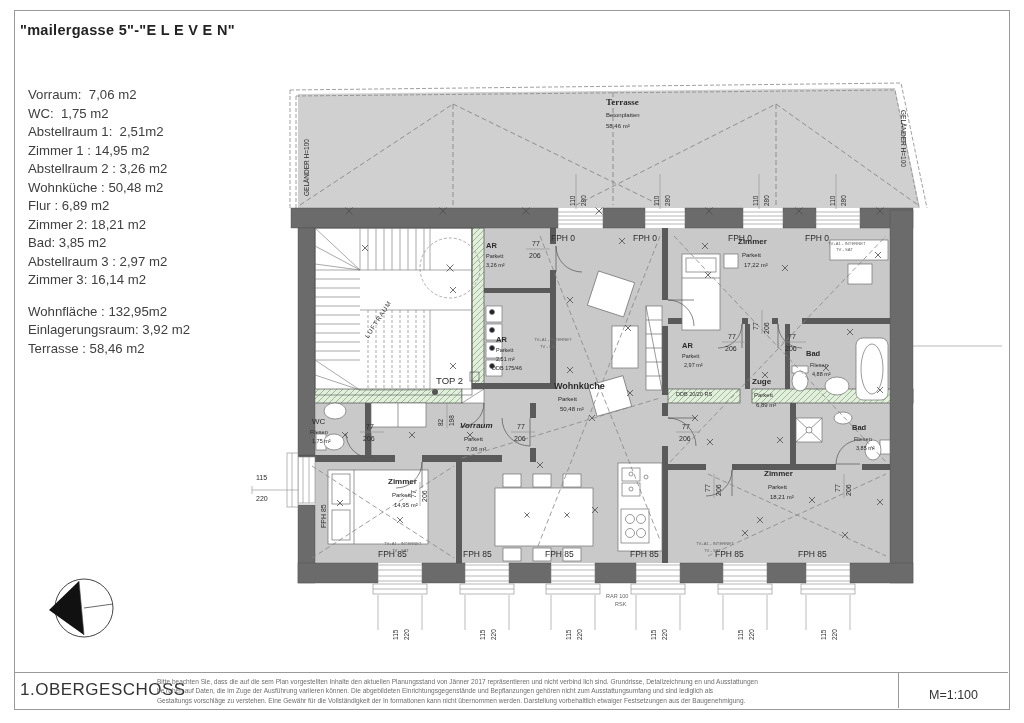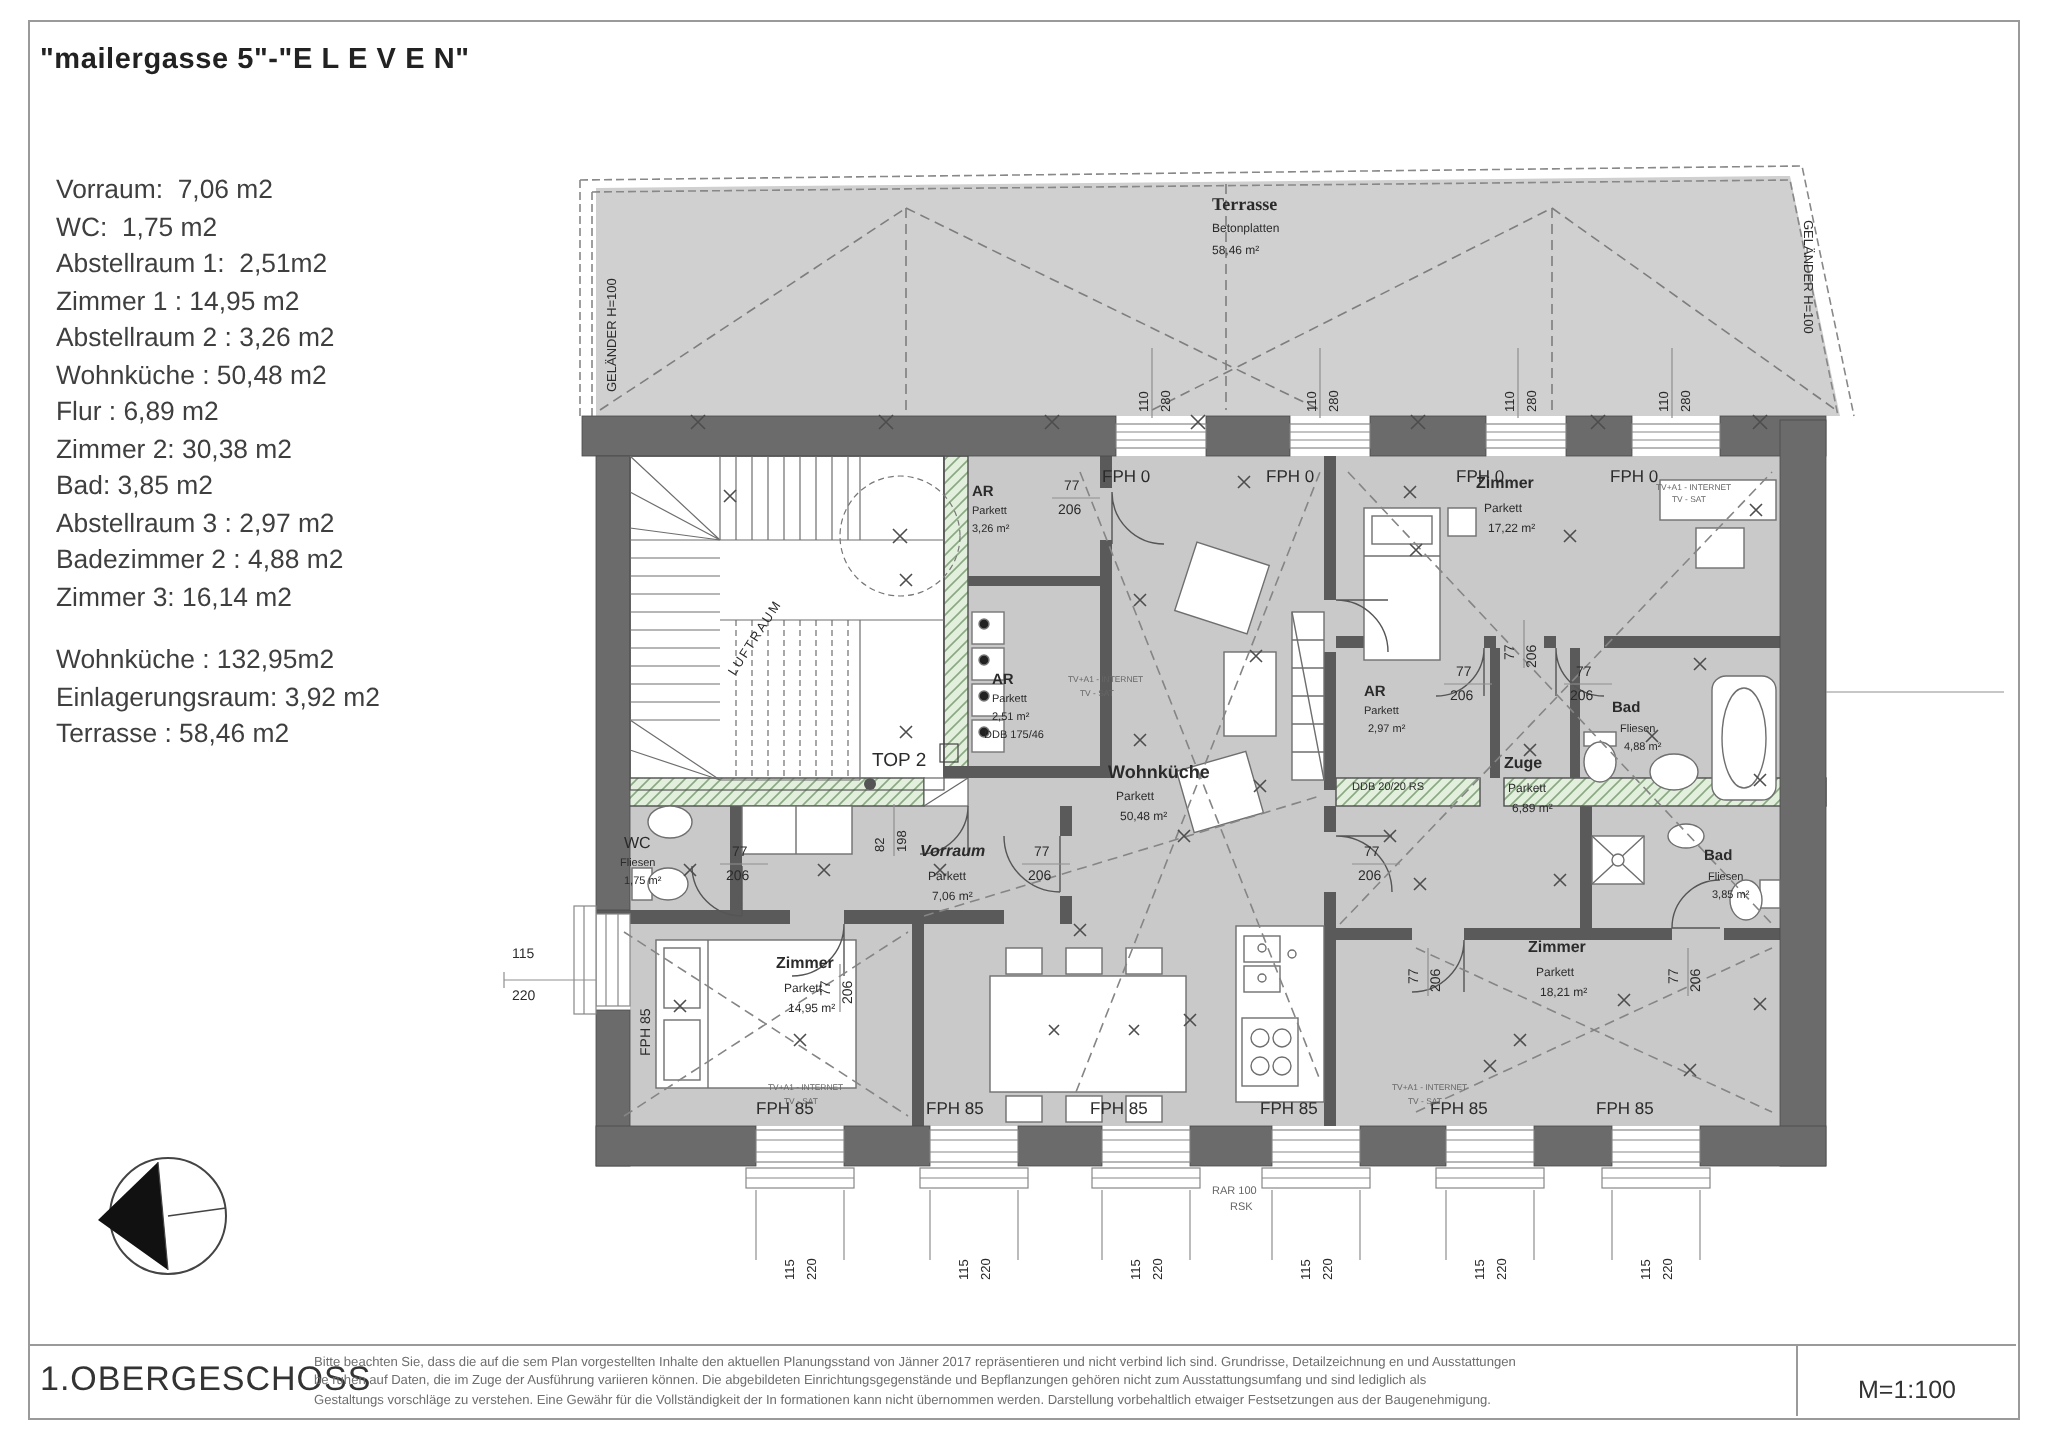--- a/index.html
+++ b/index.html
@@ -28,27 +28,26 @@
 <div class="abs" id="page-border"></div>
 <div class="abs" id="page-title">"mailergasse 5"-"E L E V E N"</div>
 <div class="abs" id="room-list">
     <div class="rl">Vorraum:  7,06 m2</div>
     <div class="rl">WC:  1,75 m2</div>
     <div class="rl">Abstellraum 1:  2,51m2</div>
     <div class="rl">Zimmer 1 : 14,95 m2</div>
     <div class="rl">Abstellraum 2 : 3,26 m2</div>
     <div class="rl">Wohnküche : 50,48 m2</div>
     <div class="rl">Flur : 6,89 m2</div>
-    <div class="rl">Zimmer 2: 30,38 m2</div>
+    <div class="rl">Zimmer 2: 18,21 m2</div>
     <div class="rl">Bad: 3,85 m2</div>
     <div class="rl">Abstellraum 3 : 2,97 m2</div>
-    <div class="rl">Badezimmer 2 : 4,88 m2</div>
     <div class="rl">Zimmer 3: 16,14 m2</div>
     <div class="gap"></div>
-    <div class="rl">Wohnküche : 132,95m2</div>
+    <div class="rl">Wohnfläche : 132,95m2</div>
     <div class="rl">Einlagerungsraum: 3,92 m2</div>
     <div class="rl">Terrasse : 58,46 m2</div>
   </div>
 
 <div class="abs" id="footer-band"></div>
 <div class="abs" id="footer-divider"></div>
 <div class="abs" id="floor-label">1.OBERGESCHOSS</div>
 <div class="abs" id="scale-label">M=1:100</div>
 <div class="abs" id="disclaimer">
   <div>Bitte beachten Sie, dass die auf die sem Plan vorgestellten Inhalte den aktuellen Planungsstand von Jänner 2017 repräsentieren und nicht verbind lich sind. Grundrisse, Detailzeichnung en und Ausstattungen</div>

